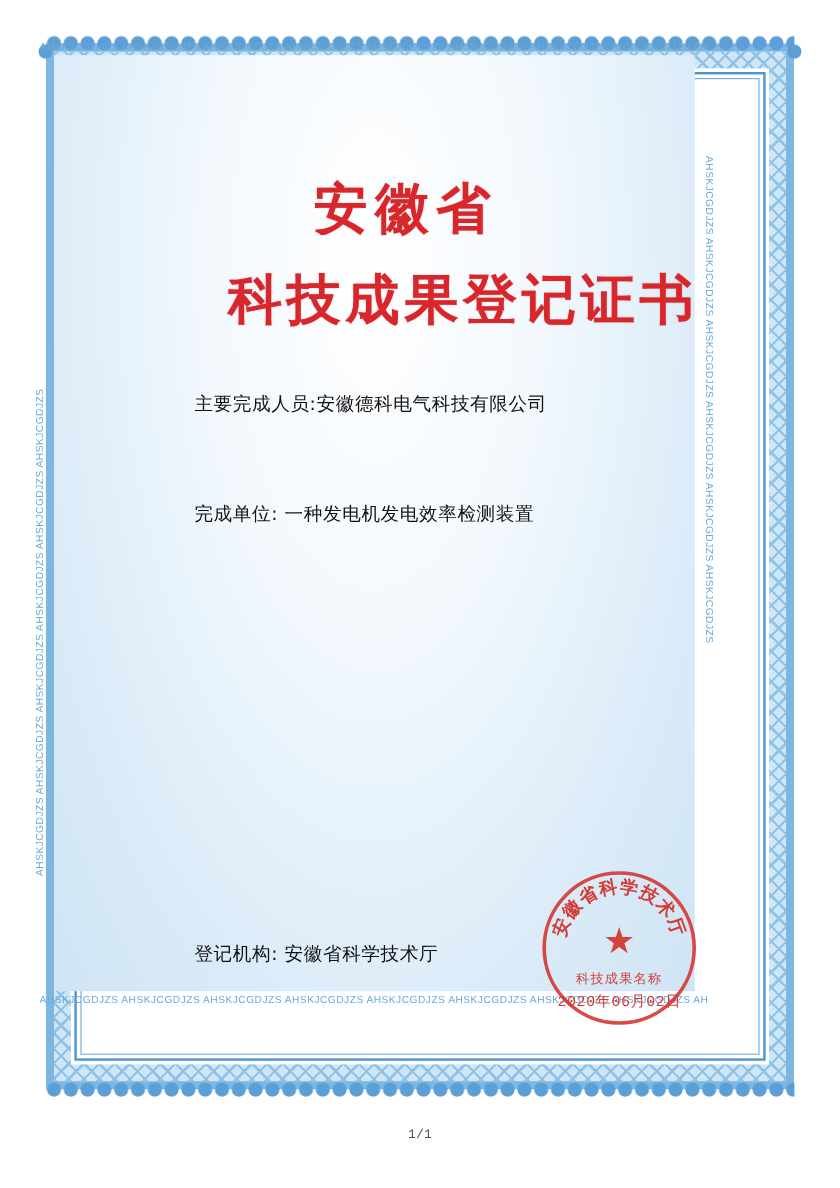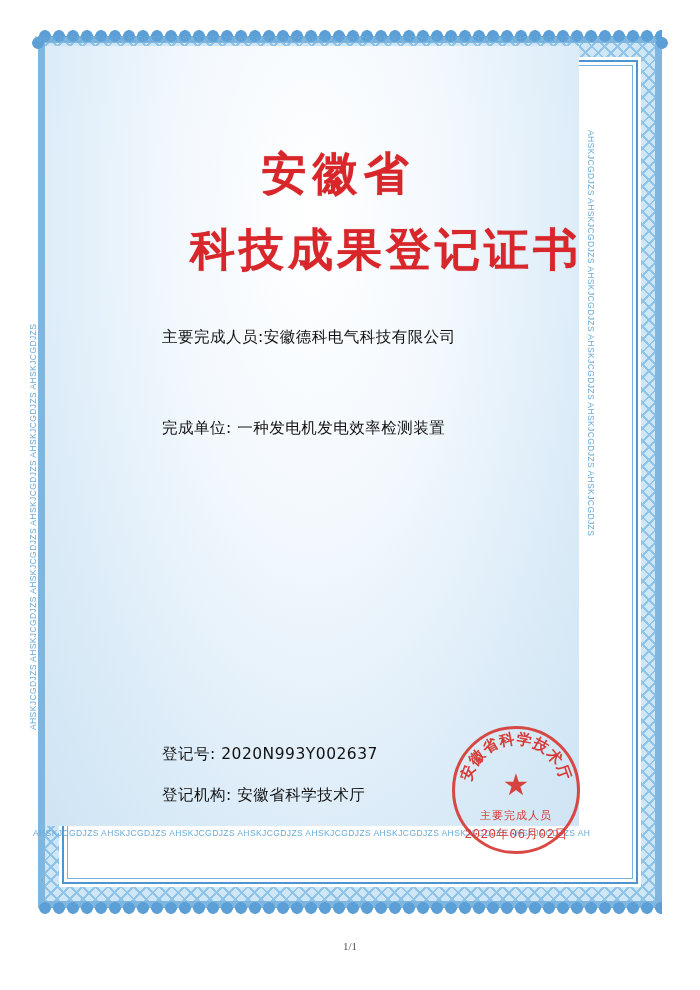--- a/index.html
+++ b/index.html
@@ -267,21 +267,21 @@
 
   
   .footer {
     position: absolute;
     left: 0;
     top: 940px;
     width: 700px;
     text-align: center;
     color: #555555;
     font-size: 11px;
-    font-family: Liberation Serif, serif;
+    font-family: Liberation Mono, monospace;
   }
 </style>
 </head>
 <body>
 
 <div class="page">
 
   <div class="cert-frame">
     <div class="band-outer"></div>
 
@@ -307,38 +307,35 @@
 
   <div class="field f-name">
     <span class="label">主要完成人员:</span><span class="value">安徽德科电气科技有限公司</span>
   </div>
 
   <div class="field f-unit">
     <span class="label">完成单位:</span>&nbsp;<span class="value">一种发电机发电效率检测装置</span>
   </div>
 
 
-  <div class="field f-regno">
-    <span class="label">登记号:</span>&nbsp;<span class="value">2020N993Y002637</span>
-  </div>
 
   <div class="field f-org">
     <span class="label">登记机构:</span>&nbsp;<span class="value">安徽省科学技术厅</span>
   </div>
 
   <div class="seal">
     <div class="seal-ring"></div>
     <svg class="seal-arc" viewBox="0 0 128 128">
       <defs>
         <path id="sealArcPath" d="M 18,64 A 46,46 0 0 1 110,64" fill="none"></path>
       </defs>
       <text>
         <textPath href="#sealArcPath" startOffset="50%" text-anchor="middle">安徽省科学技术厅</textPath>
       </text>
     </svg>
     <div class="seal-star">★</div>
-    <div class="seal-sub">主要完成人员</div>
+    <div class="seal-sub">科技成果名称</div>
     <div class="seal-date">2020年06月02日</div>
   </div>
 
   <div class="footer">1/1</div>
 
 </div>
 
 </body></html>

